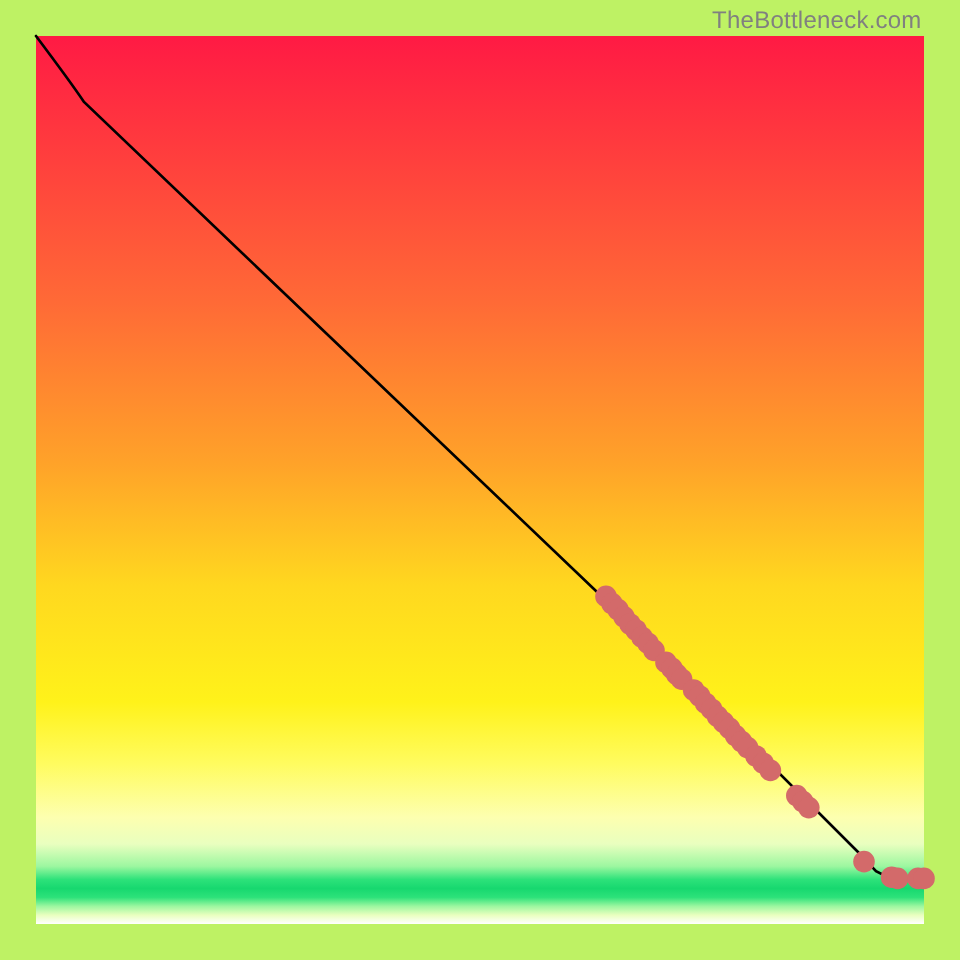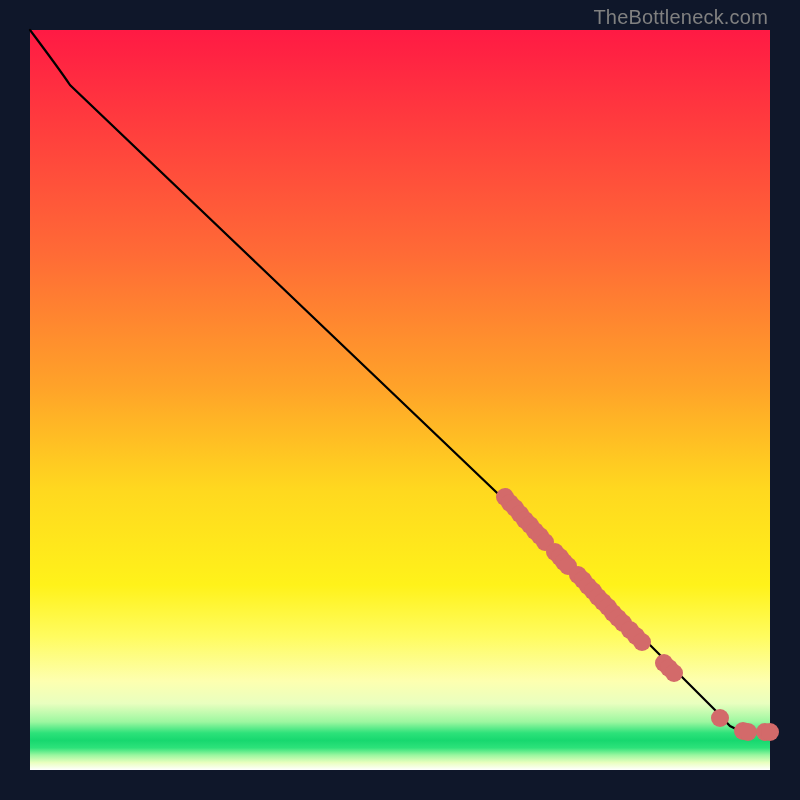--- a/index.html
+++ b/index.html
@@ -8,21 +8,21 @@
     width: 800px;
     height: 800px;
     background: #000;
     overflow: hidden;
     font-family: Arial, Helvetica, sans-serif;
   }
   .frame {
     position: relative;
     width: 800px;
     height: 800px;
-    background: #0f172a;
+    background: #bef264;
   }
   .plot {
     position: absolute;
     left: 30px;
     top: 30px;
     width: 740px;
     height: 740px;
     
     background: linear-gradient(
       to bottom,

